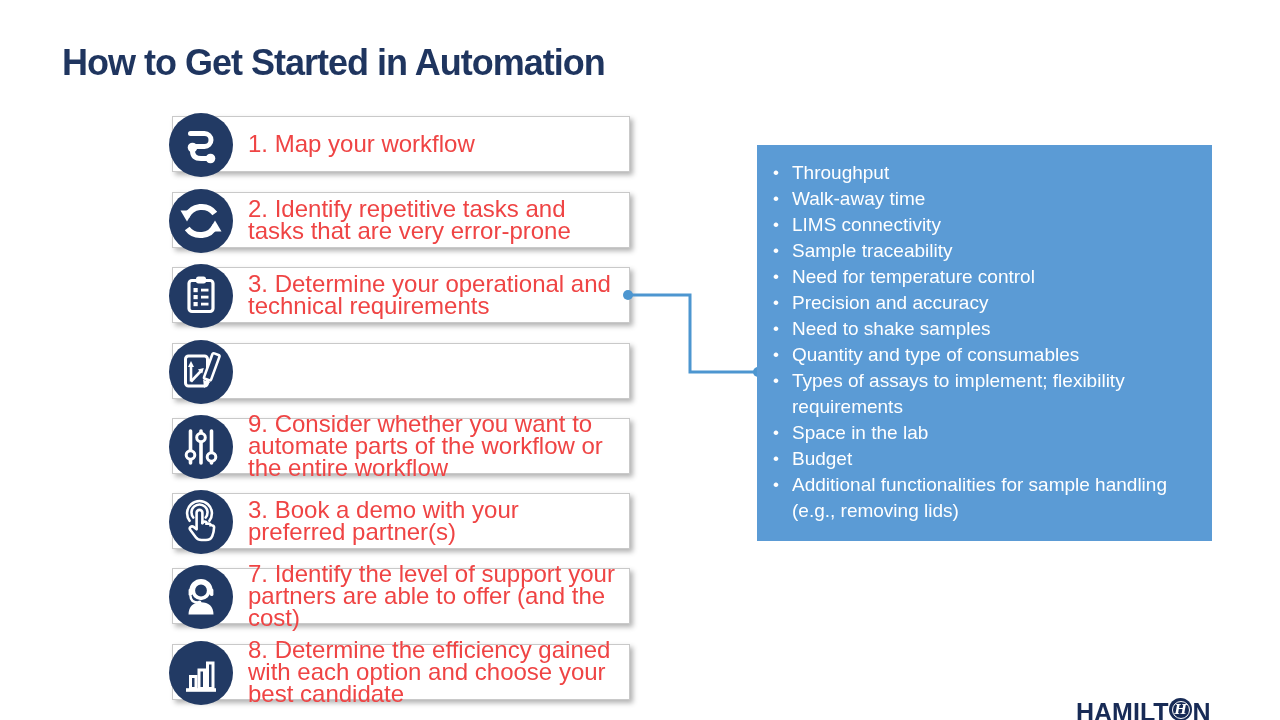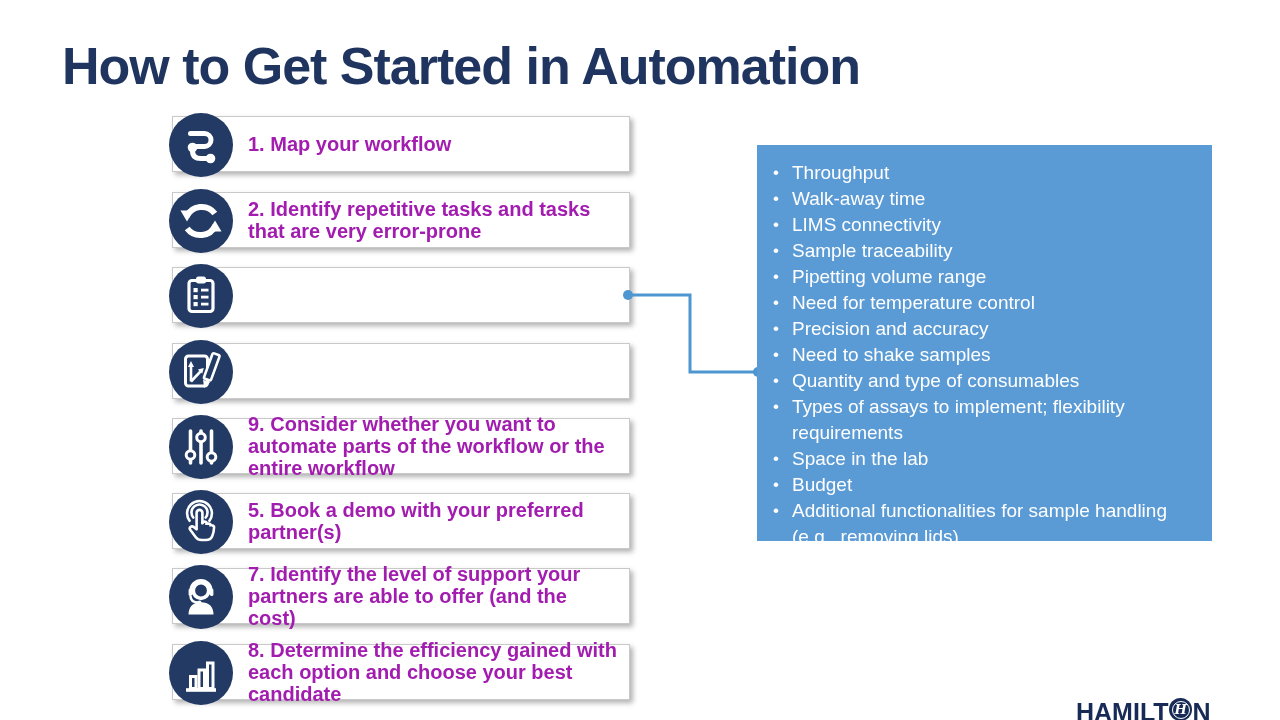--- a/index.html
+++ b/index.html
@@ -1,39 +1,39 @@
 <!DOCTYPE html>
 <html><head>
 <meta charset="utf-8">
 <style>
   * { margin:0; padding:0; box-sizing:border-box; }
   html,body { width:1280px; height:720px; }
   body { font-family:"Liberation Sans", sans-serif; background:#ffffff; }
   .slide { position:relative; width:1280px; height:720px; background:#ffffff; overflow:hidden; }
 
   .title {
-    position:absolute; left:62px; top:36px;
-    font-size:52px; font-weight:bold; letter-spacing:-1px;
+    position:absolute; left:62px; top:42px;
+    font-size:36px; font-weight:bold; letter-spacing:-1px;
     color:#1F355F; white-space:nowrap;
   }
 
   
   .step {
     position:absolute; left:172px; width:458px; height:56px;
     background:#ffffff; border:1px solid #c9c9c9;
     box-shadow:3px 3px 5px rgba(0,0,0,0.30);
   }
   .step-icon {
     position:absolute; left:-4px; top:-4px; width:64px; height:64px;
   }
   .step-icon svg { display:block; }
   .step-label {
     position:absolute; left:75px; right:10px; top:0; bottom:0;
     display:flex; align-items:center;
-    font-size:20px; line-height:22px; color:#a21caf;font-weight:bold;
+    font-size:24px; line-height:22px; color:#ef4444;
   }
 
   
   .connector { position:absolute; left:622px; top:288px; }
 
   
   .callout {
     position:absolute; left:757px; top:145px; width:455px; height:396px;
     background:#5B9BD5;
   }
@@ -118,20 +118,21 @@
           <rect x="24.5" y="31" width="4.2" height="4.2"></rect>
           <rect x="24.5" y="38" width="4.2" height="4.2"></rect>
         </g>
         <g stroke="#fff" stroke-width="2.8">
           <line x1="32" y1="26.1" x2="39.5" y2="26.1"></line>
           <line x1="32" y1="33.1" x2="39.5" y2="33.1"></line>
           <line x1="32" y1="40.1" x2="39.5" y2="40.1"></line>
         </g>
       </svg>
     </div>
+    <div class="step-label">3. Determine your operational and technical requirements</div>
   </div>
 
   <div class="step" style="top:343px">
     <div class="step-icon">
       <svg width="64" height="64" viewBox="0 0 64 64">
         <circle cx="32" cy="32" r="32" fill="#223A64"></circle>
         <rect x="16.5" y="16" width="22" height="30" rx="3" fill="none" stroke="#fff" stroke-width="3"></rect>
         <g stroke="#fff" stroke-width="2.6" fill="none">
           <path d="M22 41.5 V26"></path>
           <path d="M22 41.5 L31.5 31.5"></path>
@@ -170,21 +171,21 @@
       <svg width="64" height="64" viewBox="0 0 64 64">
         <circle cx="32" cy="32" r="32" fill="#223A64"></circle>
         <g fill="none" stroke="#fff" stroke-width="2.6" stroke-linecap="round">
           <path d="M24.3 27.5 A8 8 0 1 1 36.7 27.5"></path>
           <path d="M20.6 30.8 A12.4 12.4 0 1 1 40.4 30.8"></path>
           <path d="M27.6 38.5 V22.8 a2.9 2.9 0 0 1 5.8 0 V33"></path>
           <path d="M33.4 33.2 c0-2.1 4.1-2.1 4.1 0 v1.8 c0-2 4-2 4 0 v1.6 c0-1.7 3.6-1.4 3.6 0.7 c-0.1 2.8 -0.6 5.8 -1.8 8.6 c-1.1 2.6 -3.1 4.1 -6.3 4.1 h-4.6 c-2.4 0 -4.1 -0.8 -5.6 -2.8 l-5.6 -7.4 c-1.5 -2 1.2 -4.6 3.4 -2.9 l3 2.4"></path>
         </g>
       </svg>
     </div>
-    <div class="step-label">5. Book a demo with your preferred partner(s)</div>
+    <div class="step-label">3. Book a demo with your preferred partner(s)</div>
   </div>
 
   <div class="step" style="top:568px">
     <div class="step-icon">
       <svg width="64" height="64" viewBox="0 0 64 64">
         <circle cx="32" cy="32" r="32" fill="#223A64"></circle>
         <path d="M19.5 49.5 c0-8 5-12.2 12.5-12.2 s12.5 4.2 12.5 12.2 z" fill="#fff"></path>
         <circle cx="32" cy="25.5" r="7.8" fill="none" stroke="#fff" stroke-width="3.8"></circle>
         <path d="M21.8 25.5 a10.2 10.2 0 0 1 20.4 0" fill="none" stroke="#fff" stroke-width="2.8"></path>
         <rect x="19.6" y="23.5" width="3.4" height="7.5" rx="1.6" fill="#fff"></rect>
@@ -216,21 +217,20 @@
     <circle cx="6" cy="7" r="5" fill="#4D96D0"></circle>
     <circle cx="136" cy="84" r="5" fill="#4D96D0"></circle>
   </svg>
 
   <div class="callout">
     <ul>
       <li>Throughput</li>
       <li>Walk-away time</li>
       <li>LIMS connectivity</li>
       <li>Sample traceability</li>
-      <li>Pipetting volume range</li>
       <li>Need for temperature control</li>
       <li>Precision and accuracy</li>
       <li>Need to shake samples</li>
       <li>Quantity and type of consumables</li>
       <li>Types of assays to implement; flexibility requirements</li>
       <li>Space in the lab</li>
       <li>Budget</li>
       <li>Additional functionalities for sample handling (e.g., removing lids)</li>
     </ul>
   </div>

